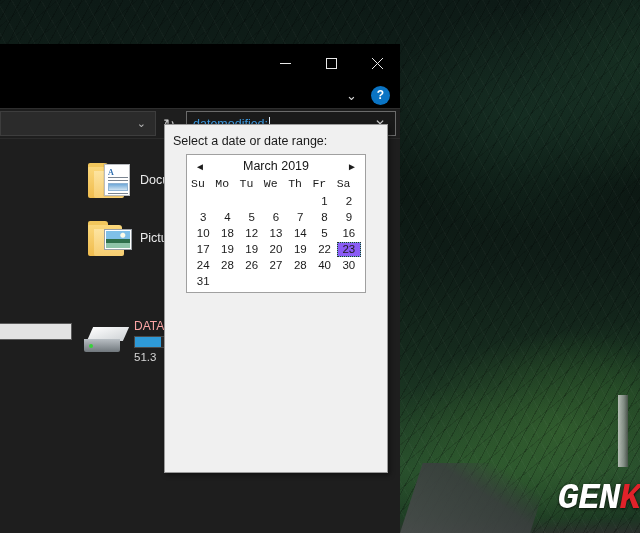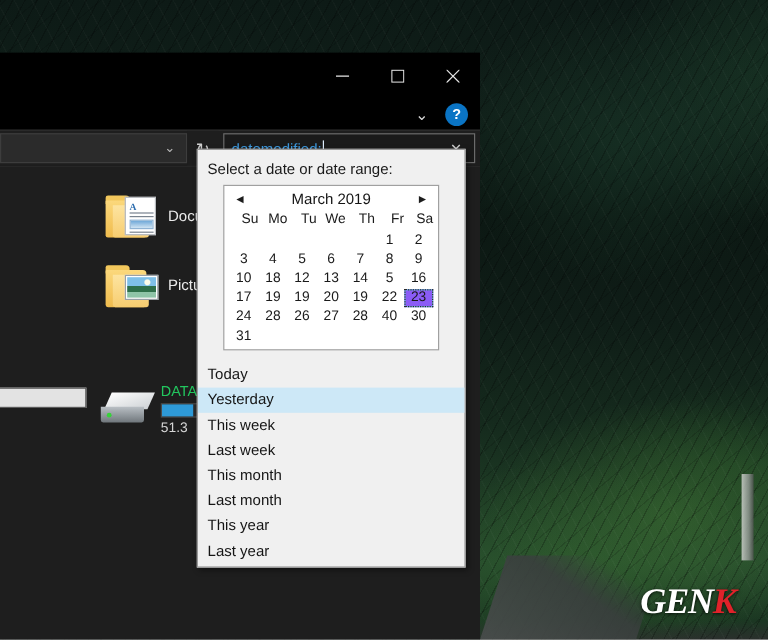--- a/index.html
+++ b/index.html
@@ -41,23 +41,23 @@
     opacity: .9;
   }
   #desktop .post {
     position: absolute; left: 618px; top: 395px; width: 10px; height: 72px;
     background: linear-gradient(to right, #cfd2ce, #8e9590 60%, #4d534e);
     opacity: .85;
   }
 
   
   #genk {
-    position: absolute; right: 27px; bottom: 16px;
-    font-family: Liberation Serif, serif;
-    font-size: 30px; font-weight: 700; font-style: italic;
+    position: absolute; right: 0; bottom: 16px;
+    font-family: Liberation Mono, monospace;
+    font-size: 36px; font-weight: 700; font-style: italic;
     letter-spacing: -1px;
     line-height: 1;
     text-shadow: 0 1px 3px rgba(0,0,0,.8);
   }
   #genk .g { color: #ffffff; }
   #genk .k { color: #e0222a; }
 
   
   #explorer {
     position: absolute; left: 0; top: 44px;
@@ -224,21 +224,21 @@
   .drive .front {
     position: absolute; left: 0; top: 12px; width: 36px; height: 13px;
     background: linear-gradient(to bottom, #b9bfc4, #70777c);
     border-radius: 0 0 2px 2px;
   }
   .drive .led {
     position: absolute; left: 5px; top: 17px; width: 4px; height: 4px;
     background: #37d13a; border-radius: 50%;
   }
   .drive-meta { position: absolute; left: 50px; top: 0; width: 46px; }
-  .drive-name { color: #22c55e; font-size: 12px; white-space: nowrap; }
+  .drive-name { color: #fca5a5; font-size: 12px; white-space: nowrap; }
   .bar-outer {
     width: 44px; height: 12px; margin-top: 3px;
     background: #2b2b2b; border: 1px solid #4a4a4a;
   }
   .bar-inner { height: 100%; background: #2e9ad8; }
   .drive-free { color: #d6d6d6; font-size: 11.5px; margin-top: 3px; white-space: nowrap; }
 
   .whitebar {
     position: absolute; left: -6px; top: 184px;
     width: 78px; height: 17px;
@@ -270,21 +270,21 @@
   }
   .cal-arrow { font-size: 10px; color: #1c1c1c; width: 14px; text-align: center; }
   .cal-month { font-size: 12.5px; color: #141414; }
   .cal-grid {
     display: grid;
     grid-template-columns: repeat(7, 1fr);
     row-gap: 1px;
     padding: 0 3px;
   }
   .cal-grid .dow {
-    text-align: right; font-size: 11.5px; color: #1a1a1a; padding-bottom: 3px;
+    text-align: left; font-size: 11.5px; color: #1a1a1a; padding-bottom: 3px; font-family: Liberation Mono, monospace;
   }
   .cal-grid .day {
     text-align: center; font-size: 11.5px; color: #1a1a1a;
     line-height: 15px; height: 15px;
   }
   .cal-grid .day.sel {
     background: #8b5cf6;
     outline: 1px dotted #2b2b2b;
     outline-offset: -1px;
     border: 1px solid #6aaedd;
@@ -452,24 +452,14 @@
           <div class="day">28</div>
           <div class="day">26</div>
           <div class="day">27</div>
           <div class="day">28</div>
           <div class="day">40</div>
           <div class="day">30</div>
           <div class="day">31</div>
         </div>
     </div>
 
-    <div class="dp-list" id="dpList">
-        <div class="dp-item">Today</div>
-        <div class="dp-item active">Yesterday</div>
-        <div class="dp-item">This week</div>
-        <div class="dp-item">Last week</div>
-        <div class="dp-item">This month</div>
-        <div class="dp-item">Last month</div>
-        <div class="dp-item">This year</div>
-        <div class="dp-item">Last year</div>
-      </div>
   </div>
 </div>
 
 </body></html>

